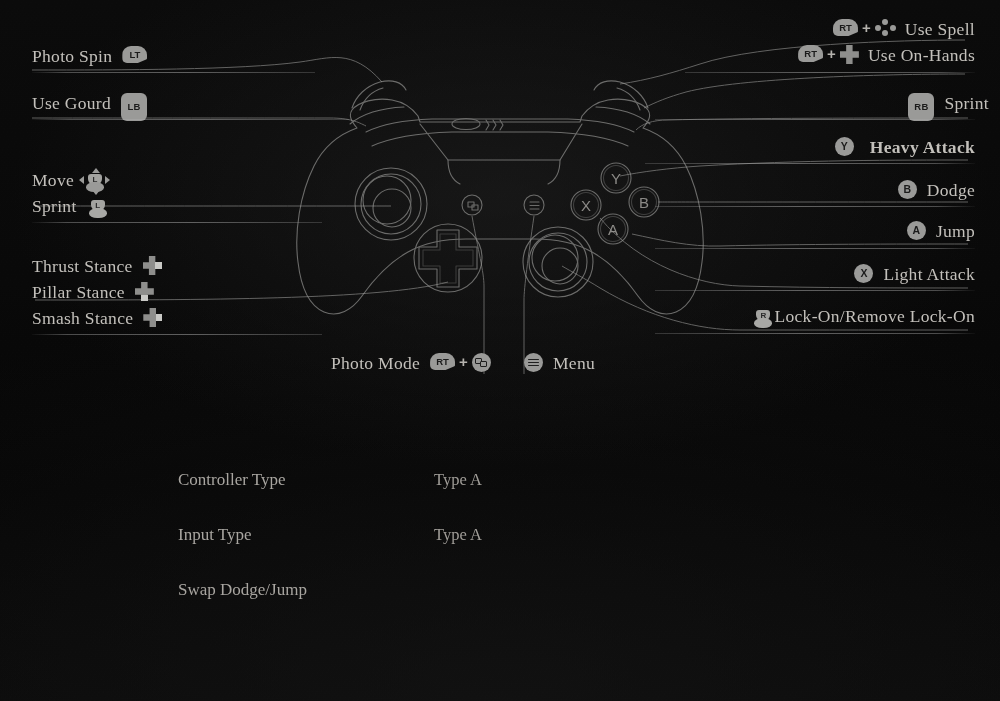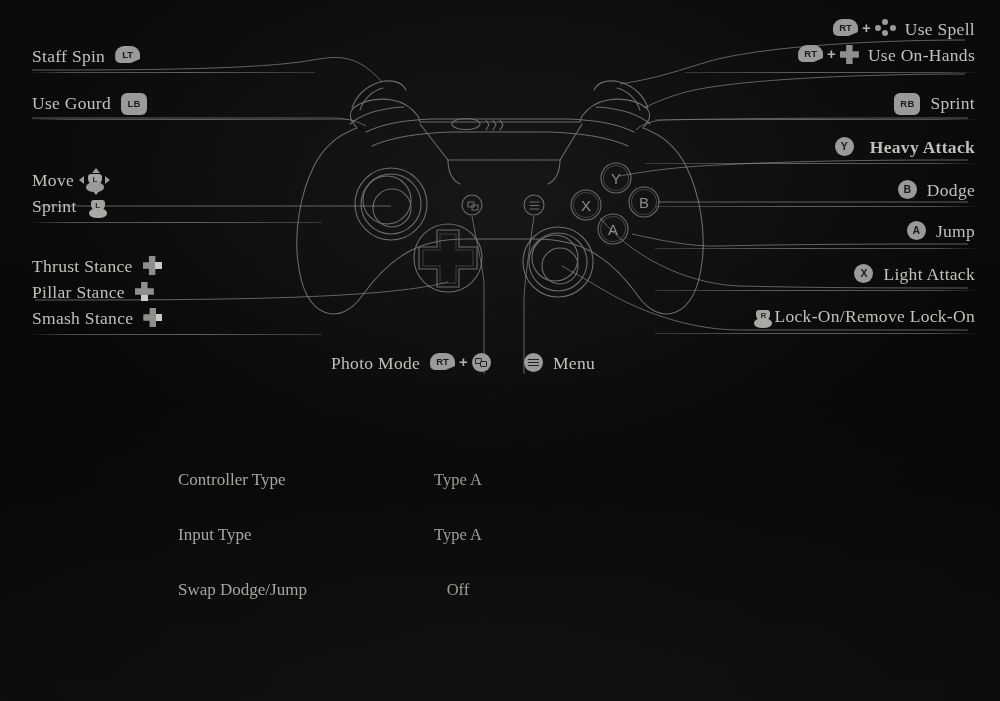--- a/index.html
+++ b/index.html
@@ -43,21 +43,21 @@
   .btn{
     display:inline-flex; align-items:center; justify-content:center;
     color:#1b1b1b; font-family:"Liberation Sans", sans-serif;
     font-weight:bold; line-height:1; flex:none;
   }
   .btn.circ{
     width:19px; height:19px; border-radius:50%;
     background:#9a9a98; font-size:10.5px;
   }
   .btn.bump{
-    width:26px; height:22px; border-radius:6px;
+    width:26px; height:28px; border-radius:6px;
     background:#9a9a98; font-size:9.5px; letter-spacing:.3px;
   }
   .btn.trig{
     width:25px; height:17px; background:#9a9a98;
     border-radius:9px 9px 5px 5px; font-size:9.5px;
     clip-path:polygon(0 18%, 16% 0, 84% 0, 100% 18%, 100% 76%, 62% 100%, 0 100%);
   }
   .btn.menu-g{
     width:19px; height:19px; border-radius:50%; background:#9a9a98;
     position:relative;
@@ -225,21 +225,21 @@
       <path d="M968,202 C900,202 800,202 720,202 C690,202 668,202 658,202"></path>
       <path d="M968,244 C900,244 800,244 720,246 C690,247 660,240 632,234"></path>
       <path d="M968,288 C900,288 820,288 740,286 C700,285 640,266 600,218"></path>
       <path d="M968,330 C900,330 820,330 740,330 C700,330 650,318 600,288 C584,278 572,272 562,266"></path>
       <path d="M484,374 L484,286 C484,272 478,250 472,216"></path>
       <path d="M524,374 L524,300 C524,288 528,258 534,216"></path>
     </g>
   </svg>
 
   <div class="row" style="left:32px; top:46px;">
-    <span class="lbl">Staff Spin</span>
+    <span class="lbl">Photo Spin</span>
     <span class="btn trig" style="margin-left:10px;">LT</span>
   </div>
   <div class="rule" style="left:32px; top:72px; width:283px;"></div>
 
   <div class="row" style="left:32px; top:93px;">
     <span class="lbl">Use Gourd</span>
     <span class="btn bump" style="margin-left:10px;">LB</span>
   </div>
   <div class="rule" style="left:32px; top:119px; width:317px;"></div>
 
@@ -304,21 +304,21 @@
   <div class="row right" style="right:25px; top:45px;">
     <span class="btn trig">RT</span>
     <span class="plus">+</span>
     <span class="dpad">
         <i class="cross"></i>
       </span>
     <span class="lbl" style="margin-left:9px;">Use On-Hands</span>
   </div>
   <div class="rule r2" style="right:25px; top:72px; width:290px;"></div>
 
-  <div class="row right" style="right:25px; top:93px;">
+  <div class="row right" style="right:11px; top:93px;">
     <span class="btn bump">RB</span>
     <span class="lbl" style="margin-left:10px;">Sprint</span>
   </div>
   <div class="rule r2" style="right:25px; top:119px; width:320px;"></div>
 
   <div class="row right" style="right:25px; top:137px;">
     <span class="btn circ">Y</span>
     <span class="lbl" style="margin-left:16px;font-weight:bold;">Heavy Attack</span>
   </div>
   <div class="rule r2" style="right:25px; top:163px; width:330px;"></div>
@@ -375,17 +375,16 @@
     <span class="s-val">Type A</span>
   </div>
 
   <div class="setting" style="top:520px;">
     <span class="s-lbl">Input Type</span>
     <span class="s-val">Type A</span>
   </div>
 
   <div class="setting" style="top:575px;">
     <span class="s-lbl">Swap Dodge/Jump</span>
-    <span class="s-val">Off</span>
   </div>
 
 
 </div>
 
 </body></html>

